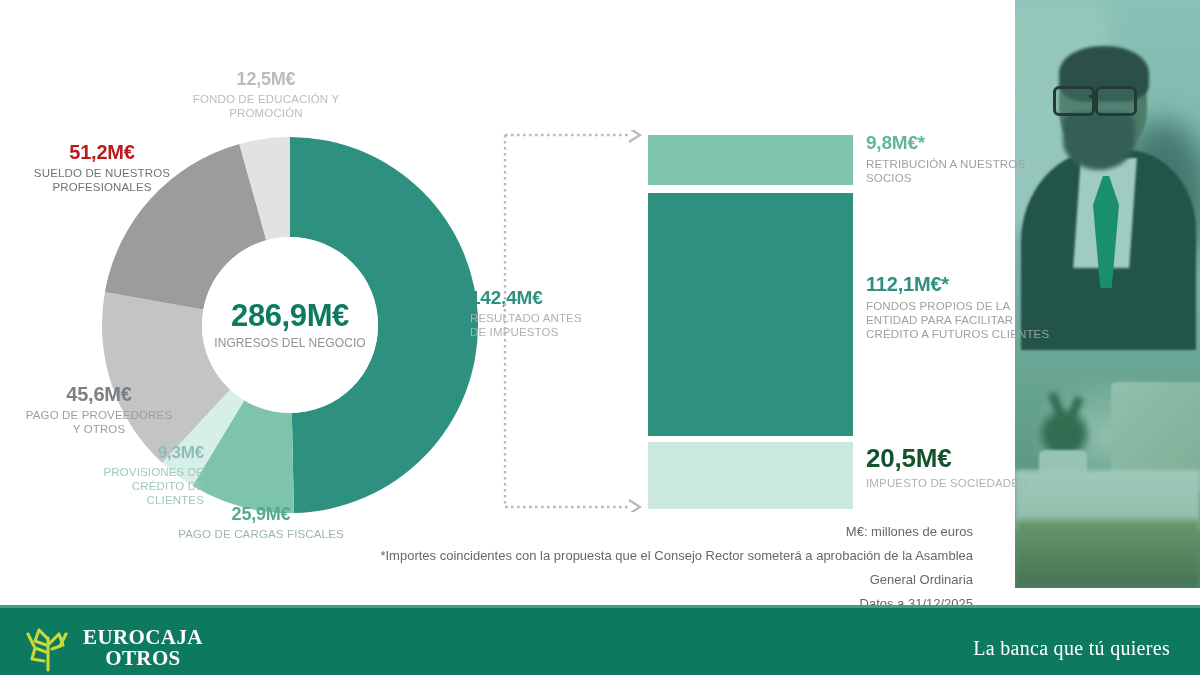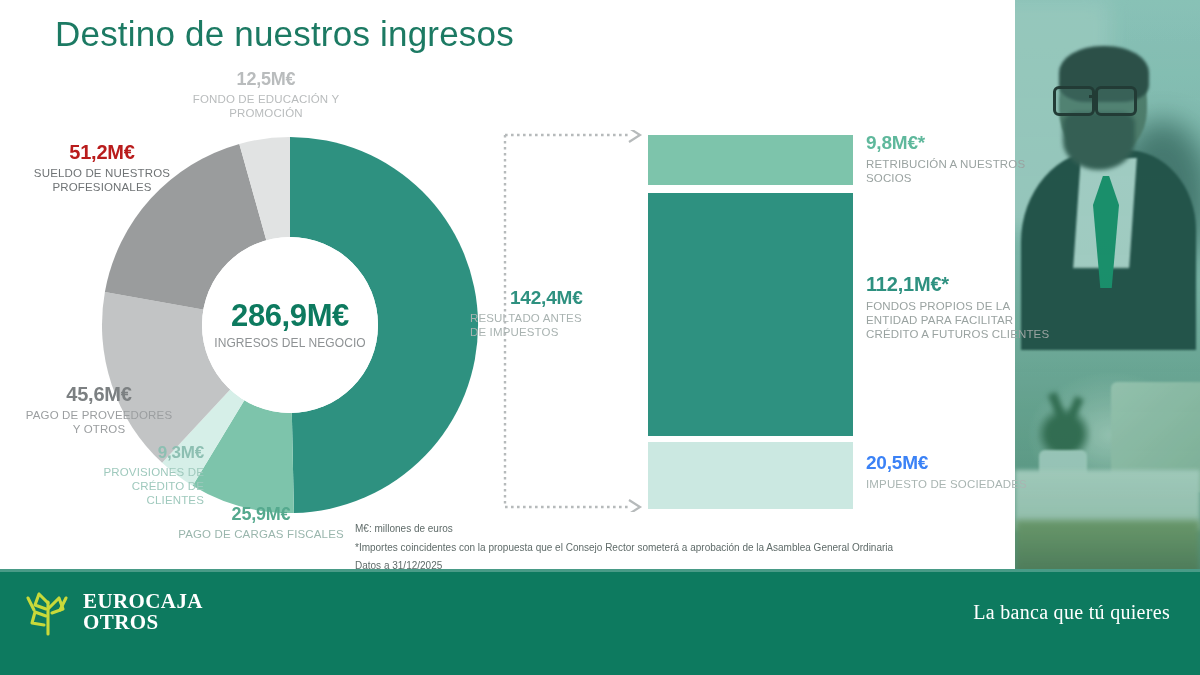--- a/index.html
+++ b/index.html
@@ -134,74 +134,73 @@
   .lab-fondo{left:186px;top:70px;width:160px;text-align:center;color:#b9bcbd;}
   .lab-sueldo{left:32px;top:142px;width:140px;text-align:center;color:#6f7375;}
   .lab-sueldo .v{color:#b91c1c;}
   .lab-pago{left:24px;top:384px;width:150px;text-align:center;color:#9b9ea0;}
   .lab-pago .v{color:#7c8082;}
   .lab-prov{left:84px;top:444px;width:120px;text-align:right;color:#9fc9bd;}
   .lab-prov .v{color:#8dbfb2;font-size:17px;}
   .lab-cargas{left:176px;top:505px;width:170px;text-align:center;color:#9ab6ad;}
   .lab-cargas .v{color:#55a98e;font-size:18px;}
   .lab-result{left:470px;top:288px;width:120px;text-align:left;color:#a9b3b1;}
-  .lab-result .v{color:#2e9180;font-size:19px;margin-left:40px;}
+  .lab-result .v{color:#2e9180;font-size:19px;}
 
   
   .bracket{position:absolute;left:503px;top:130px;width:140px;height:382px;}
 
   
   .bars{position:absolute;left:648px;top:135px;width:205px;height:374px;}
   .bar{position:absolute;left:0;width:205px;}
   .bar-socios{top:0;height:50px;background:#7dc4ab;}
   .bar-fondos{top:58px;height:243px;background:#2e9180;}
   .bar-impuesto{top:307px;height:67px;background:#cbe8e1;}
 
   
   .blab{position:absolute;left:866px;width:190px;}
   .blab .v{font-weight:700;line-height:1;letter-spacing:-.2px;}
   .blab .t{margin-top:5px;font-size:11.5px;line-height:1.22;letter-spacing:.15px;color:#9aa3a1;}
   .blab-socios{top:133px;}
   .blab-socios .v{font-size:19px;color:#5fb89c;}
   .blab-fondos{top:274px;}
   .blab-fondos .v{font-size:20px;color:#2e9180;}
   .blab-impuesto{top:445px;}
-  .blab-impuesto .v{font-size:19px;color:#3b82f6;margin-top:8px;}
+  .blab-impuesto .v{font-size:26px;color:#14532d;}
   .blab-impuesto .t{color:#a9b5b2;}
 
   
   .notes{
-    position:absolute;right:205px;top:520px;width:640px;text-align:left;
-    color:#5f6b69;font-size:10px;line-height:1.85;
+    position:absolute;right:227px;top:520px;width:640px;text-align:right;
+    color:#5f6b69;font-size:13px;line-height:1.85;
   }
 
   
   .footer{
-    position:absolute;left:0;bottom:0;width:1200px;height:106px;background:#0d7a5f;
+    position:absolute;left:0;bottom:0;width:1200px;height:70px;background:#0d7a5f;text-align:center;
   }
   .footer .rule{
     position:absolute;left:0;top:0;width:1200px;height:3px;background:#ffffff;opacity:.25;
   }
   .logo{position:absolute;left:22px;top:17px;display:flex;align-items:center;gap:9px;}
   .logo .mark{width:52px;height:52px;}
   .logo .name{
     font-family:"Liberation Serif", serif;color:#ffffff;font-weight:700;
     font-size:21px;line-height:1.02;letter-spacing:.4px;
   }
   .tagline{
     position:absolute;right:30px;top:32px;
     font-family:"Liberation Serif", serif;color:#ffffff;font-size:20px;letter-spacing:.3px;
   }
 </style>
 </head>
 <body>
 
 <div id="slide">
 
-  <div class="title">Destino de nuestros ingresos</div>
 
   <div class="photo">
     <div class="bg"></div>
     <div class="ph-win"></div>
     <div class="ph-dark blurshape"></div>
     <div class="ph-suit"></div>
     <div class="ph-shirt"></div>
     <div class="ph-tie"></div>
     <div class="ph-head"></div>
     <div class="ph-hair"></div>

